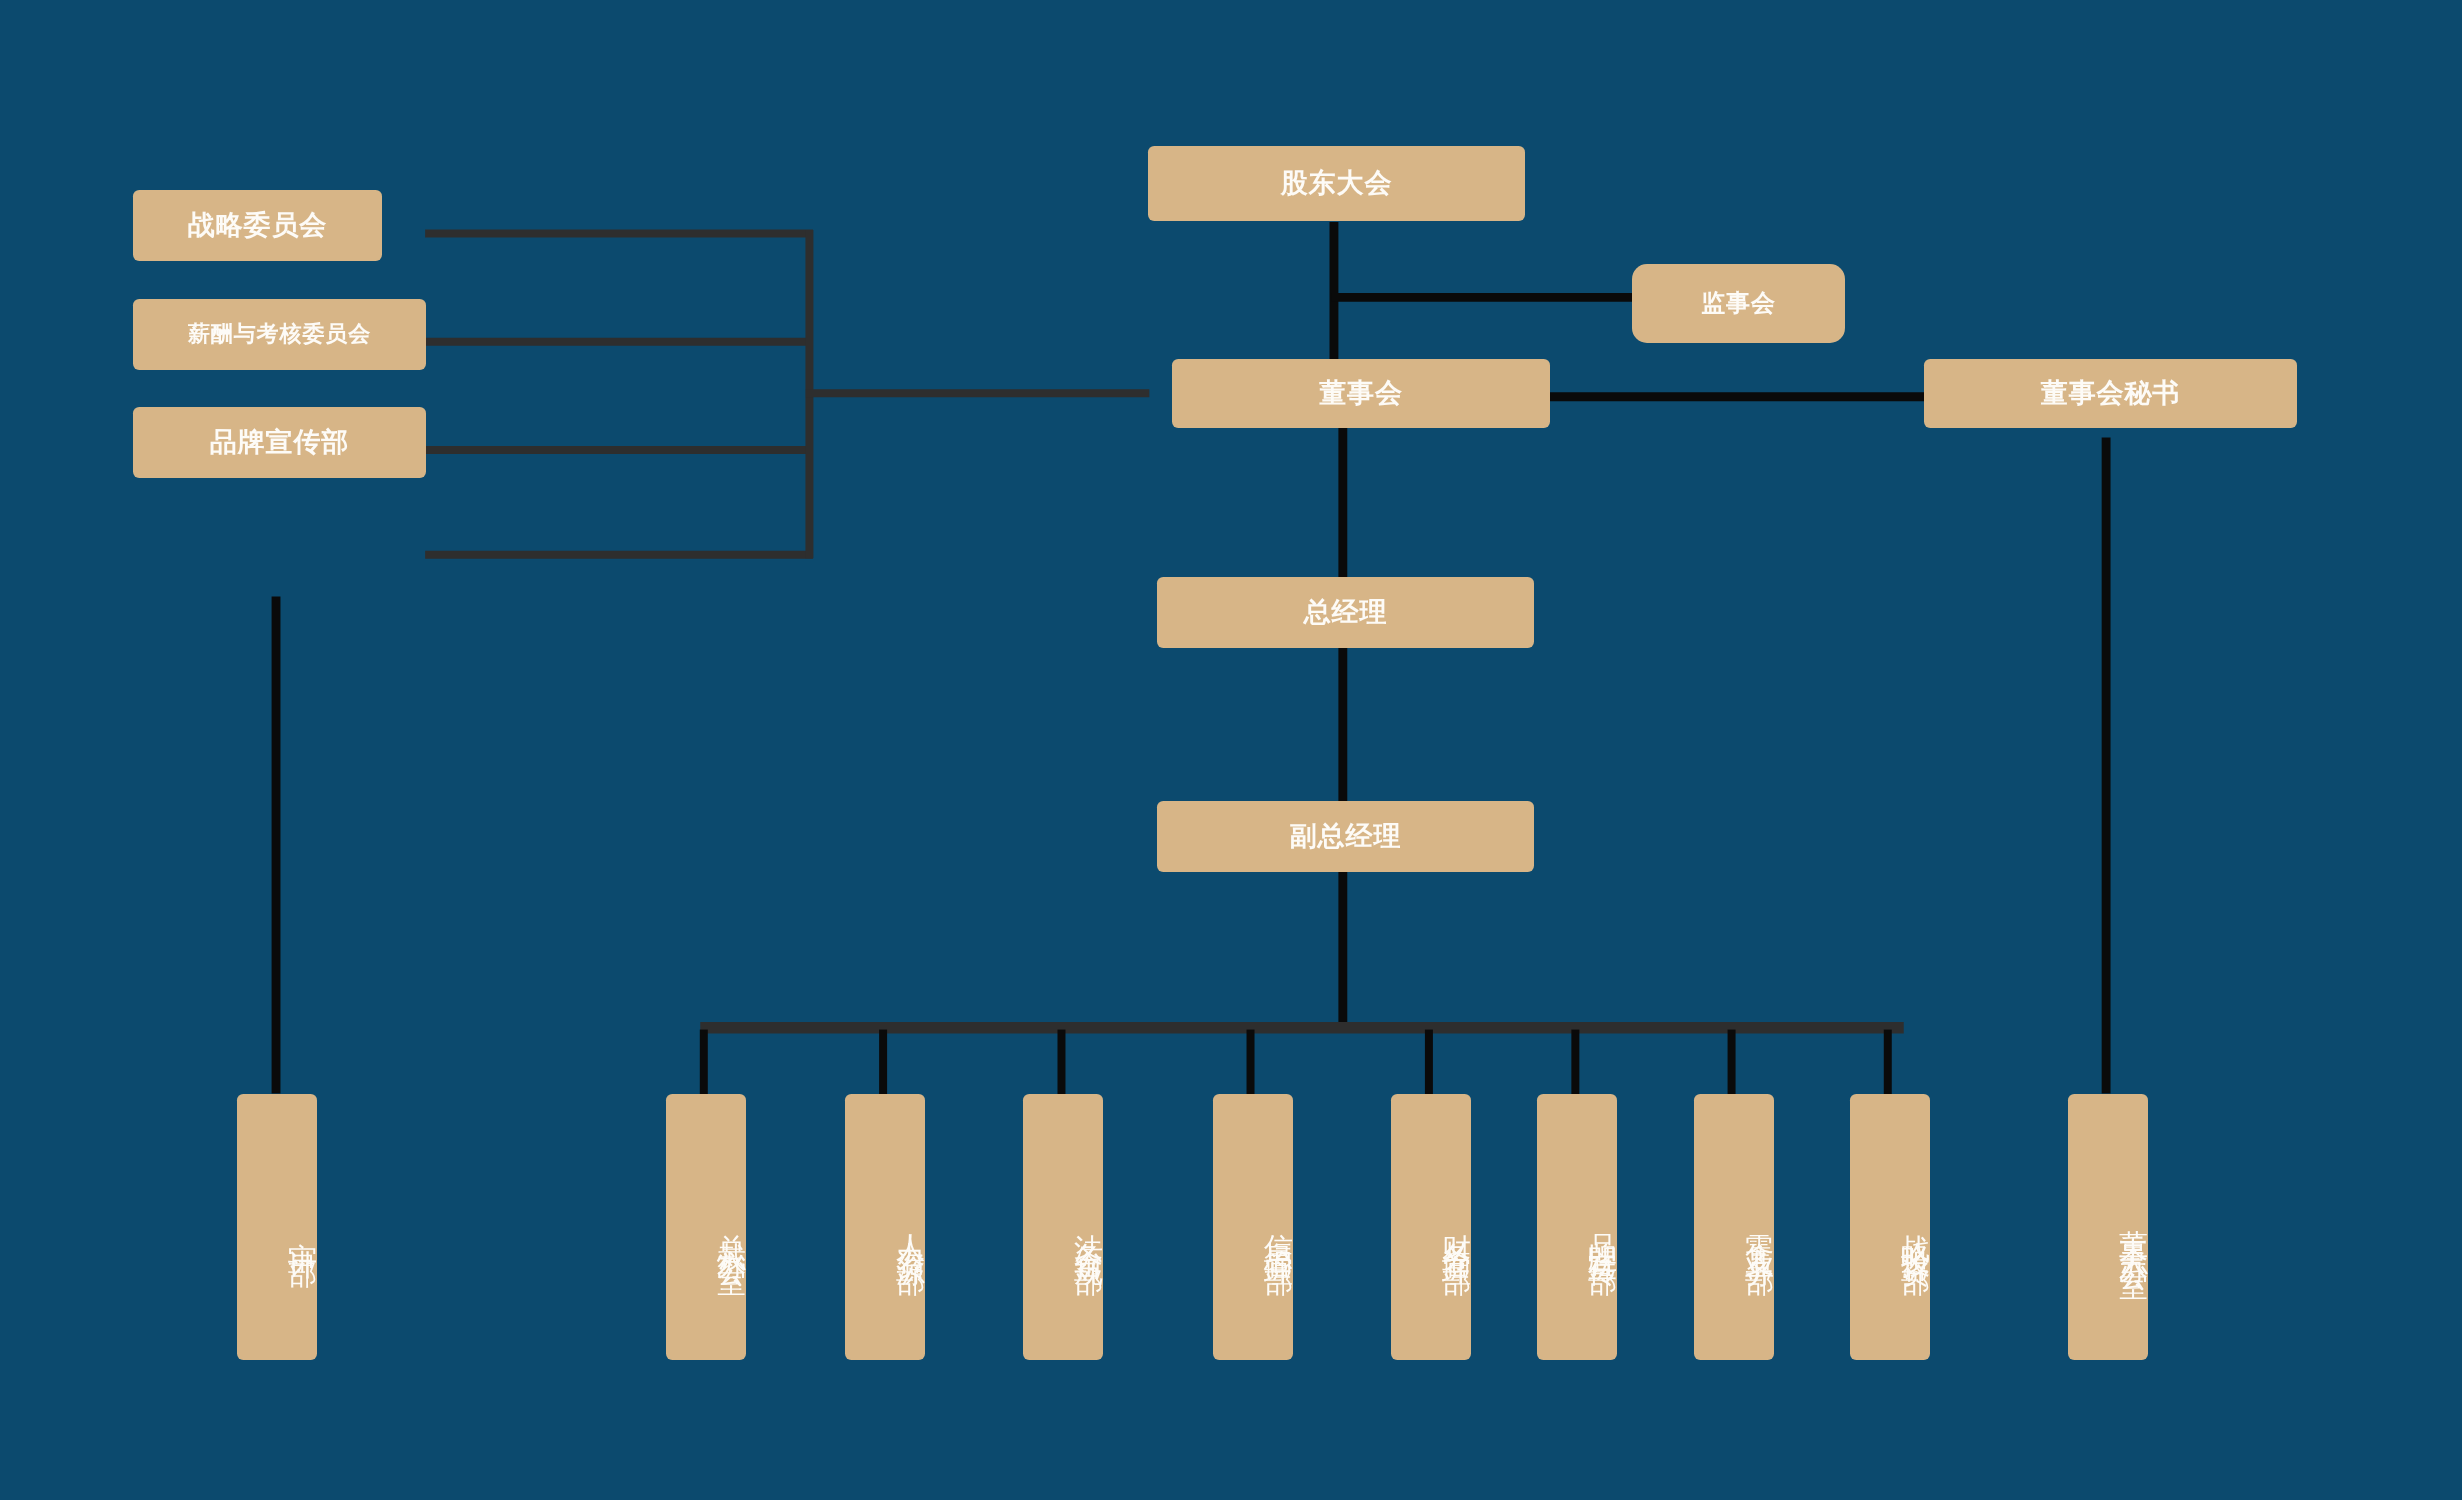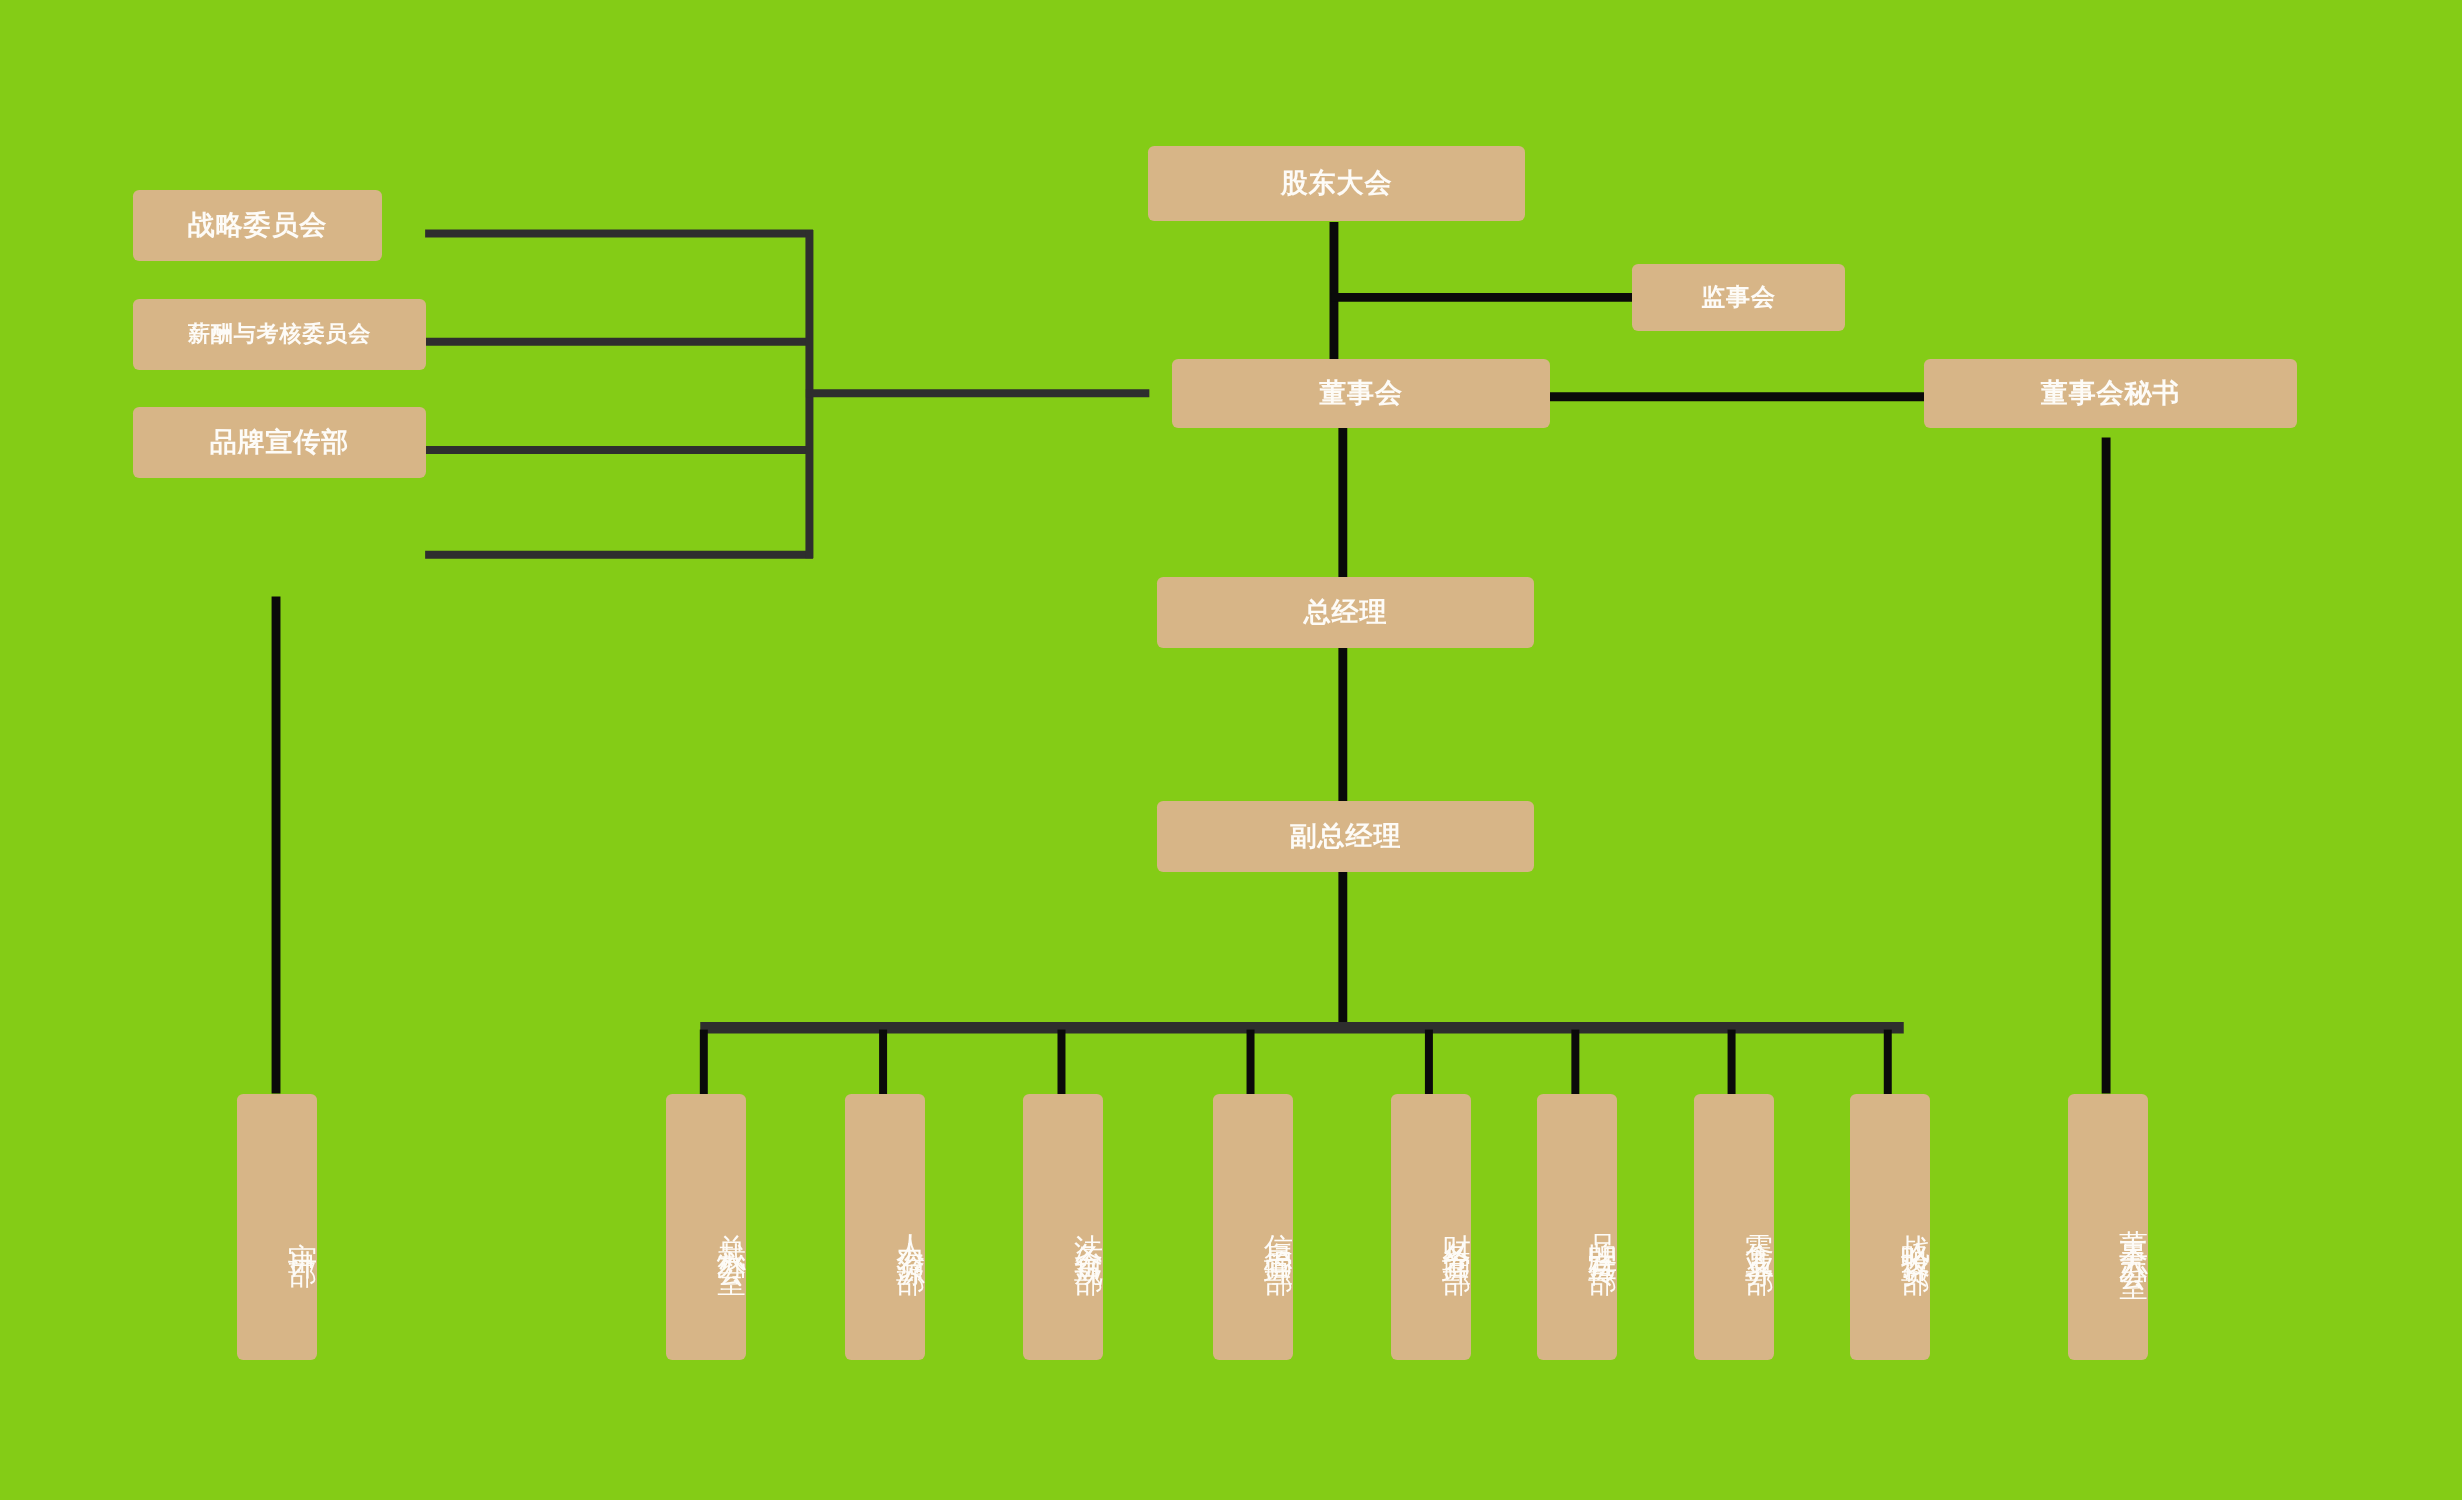--- a/index.html
+++ b/index.html
@@ -59,21 +59,21 @@
     letter-spacing: 8px;
     padding: 19.5px 0 12.4px 0;
     align-items: flex-start;
     justify-content: center;
     line-height: 1;
   }
 </style>
 </head>
 <body style="background: rgb(247, 242, 236);">
 
-<div id="canvas" style="background: #84cc16;">
+<div id="canvas" style="background: #0c4a6e;">
 
   <svg id="wires" viewBox="0 0 2774 1690" xmlns="http://www.w3.org/2000/svg">
     <g stroke="#2E2E2E" stroke-width="9" fill="none" stroke-linecap="butt">
 
       <line x1="479" y1="263" x2="916" y2="263"></line>
       <line x1="479" y1="385" x2="916" y2="385"></line>
       <line x1="479" y1="507" x2="916" y2="507"></line>
       <line x1="479" y1="625" x2="916" y2="625"></line>
 
       <line x1="912" y1="259" x2="912" y2="629"></line>
@@ -109,21 +109,21 @@
       <line x1="1409" y1="1160" x2="1409" y2="1233"></line>
       <line x1="1610" y1="1160" x2="1610" y2="1233"></line>
       <line x1="1775" y1="1160" x2="1775" y2="1233"></line>
       <line x1="1951" y1="1160" x2="1951" y2="1233"></line>
       <line x1="2127" y1="1160" x2="2127" y2="1233"></line>
     </g>
   </svg>
 
   <div class="node horiz" style="left: 1148px; top: 146px; width: 377px; height: 75px; background: rgb(215, 181, 135); color: rgb(253, 251, 247);">股东大会</div>
 
-  <div class="node horiz small" style="left: 1632px; top: 264px; width: 213px; height: 67px; background: rgb(215, 181, 135); color: rgb(253, 251, 247);">监事会</div>
+  <div class="node horiz small" style="left: 1632px; top: 264px; width: 213px; height: 79px; background: rgb(215, 181, 135); color: rgb(253, 251, 247); border-radius: 15px;">监事会</div>
 
   <div class="node horiz" style="left: 1172px; top: 359px; width: 378px; height: 69px; background: rgb(215, 181, 135); color: rgb(253, 251, 247);">董事会</div>
 
   <div class="node horiz" style="left: 1924px; top: 359px; width: 373px; height: 69px; background: rgb(215, 181, 135); color: rgb(253, 251, 247);">董事会秘书</div>
 
   <div class="node horiz" style="left: 1157px; top: 577px; width: 377px; height: 71px; background: rgb(215, 181, 135); color: rgb(253, 251, 247);">总经理</div>
 
   <div class="node horiz" style="left: 1157px; top: 801px; width: 377px; height: 71px; background: rgb(215, 181, 135); color: rgb(253, 251, 247);">副总经理</div>
 
   <div class="node horiz" style="left: 133px; top: 190px; width: 249px; height: 71px; background: rgb(215, 181, 135); color: rgb(253, 251, 247);">战略委员会</div>

